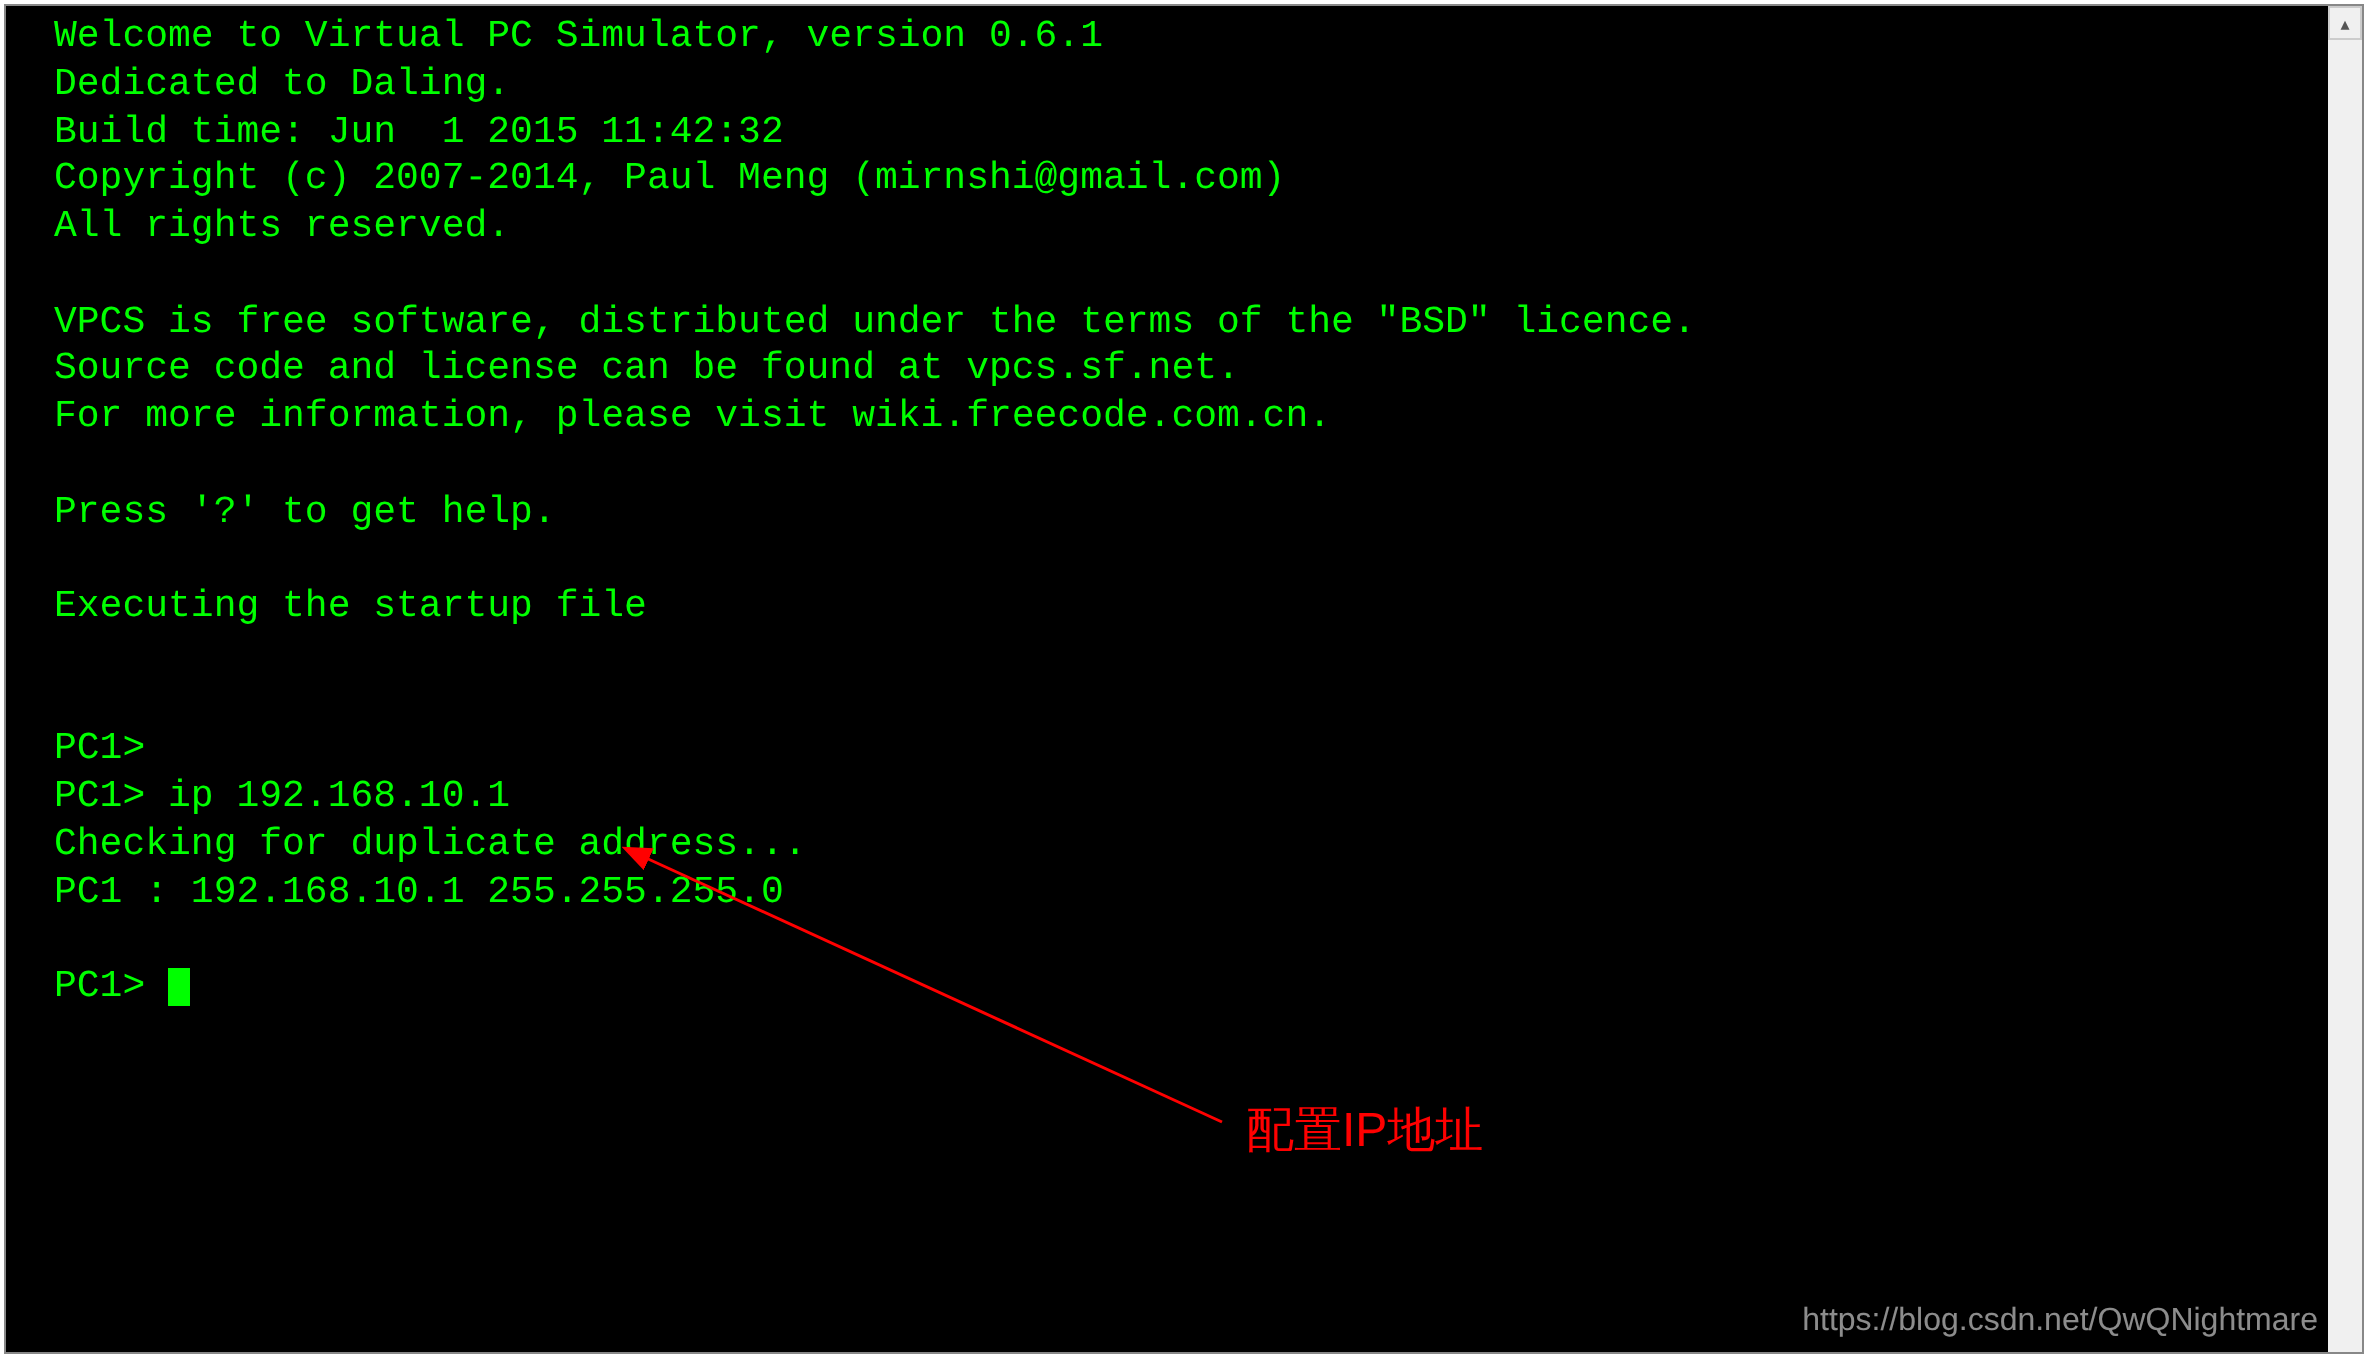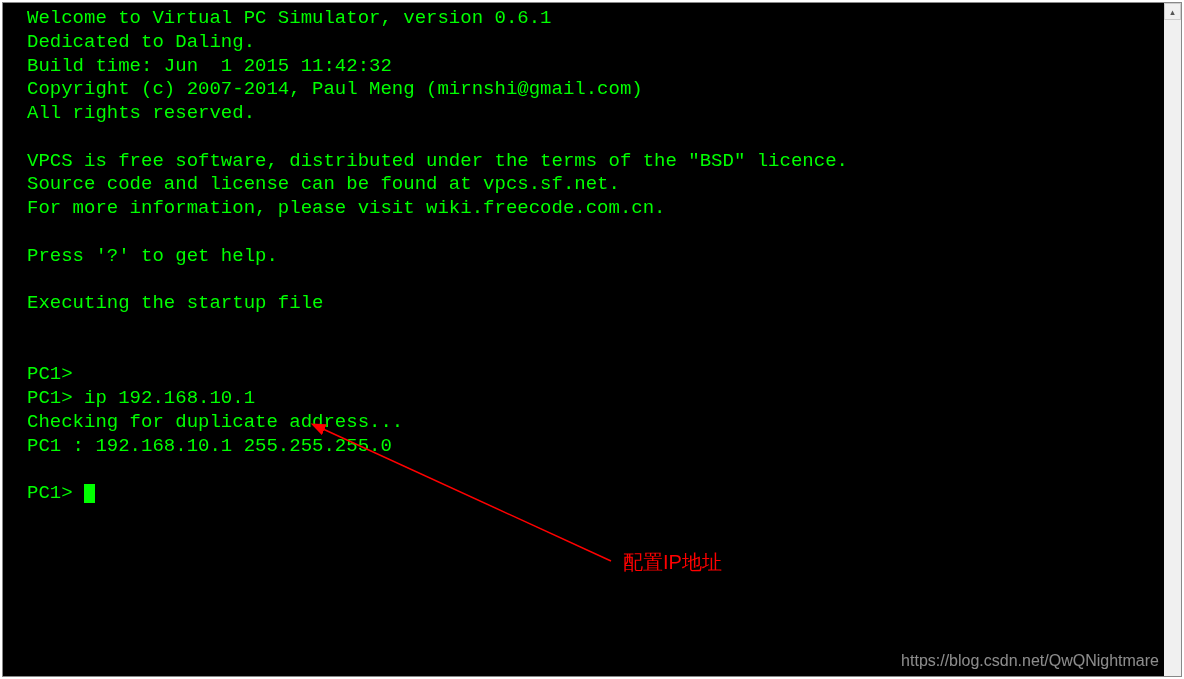--- a/index.html
+++ b/index.html
@@ -64,21 +64,21 @@
       margin-bottom: 1px;
     }
     .annotation-arrow {
       position: absolute;
       pointer-events: none;
     }
     .annotation-text {
       position: absolute;
       color: #ff0000;
       font-family: "Microsoft YaHei", sans-serif;
-      font-size: 20px;
+      font-size: 24px;
       pointer-events: none;
     }
     .watermark {
       position: absolute;
       bottom: 6px;
       right: 22px;
       color: rgba(255,255,255,0.55);
       font-family: Arial, sans-serif;
       font-size: 16px;
     }

